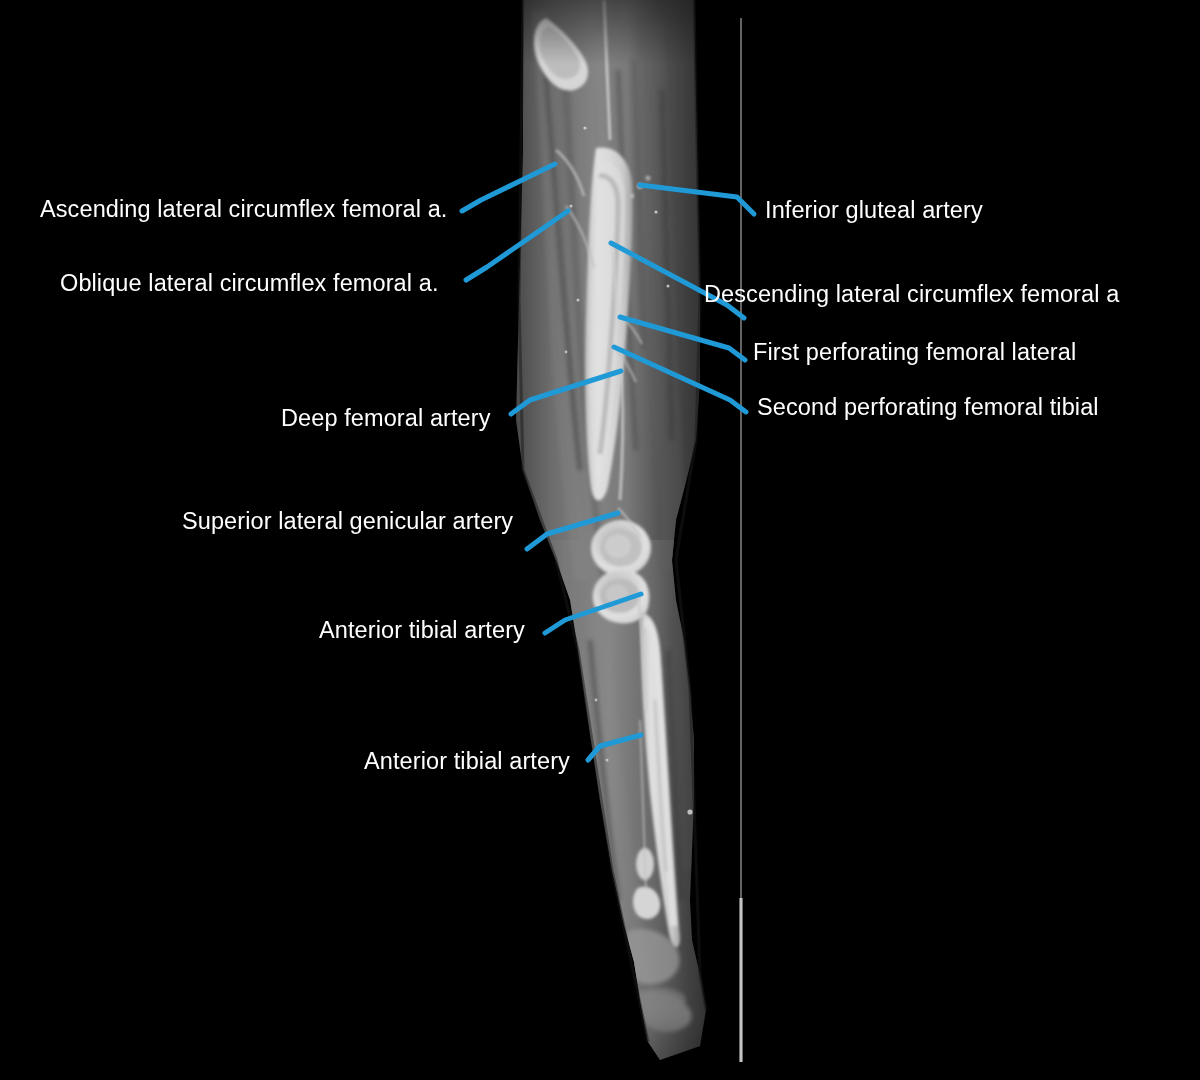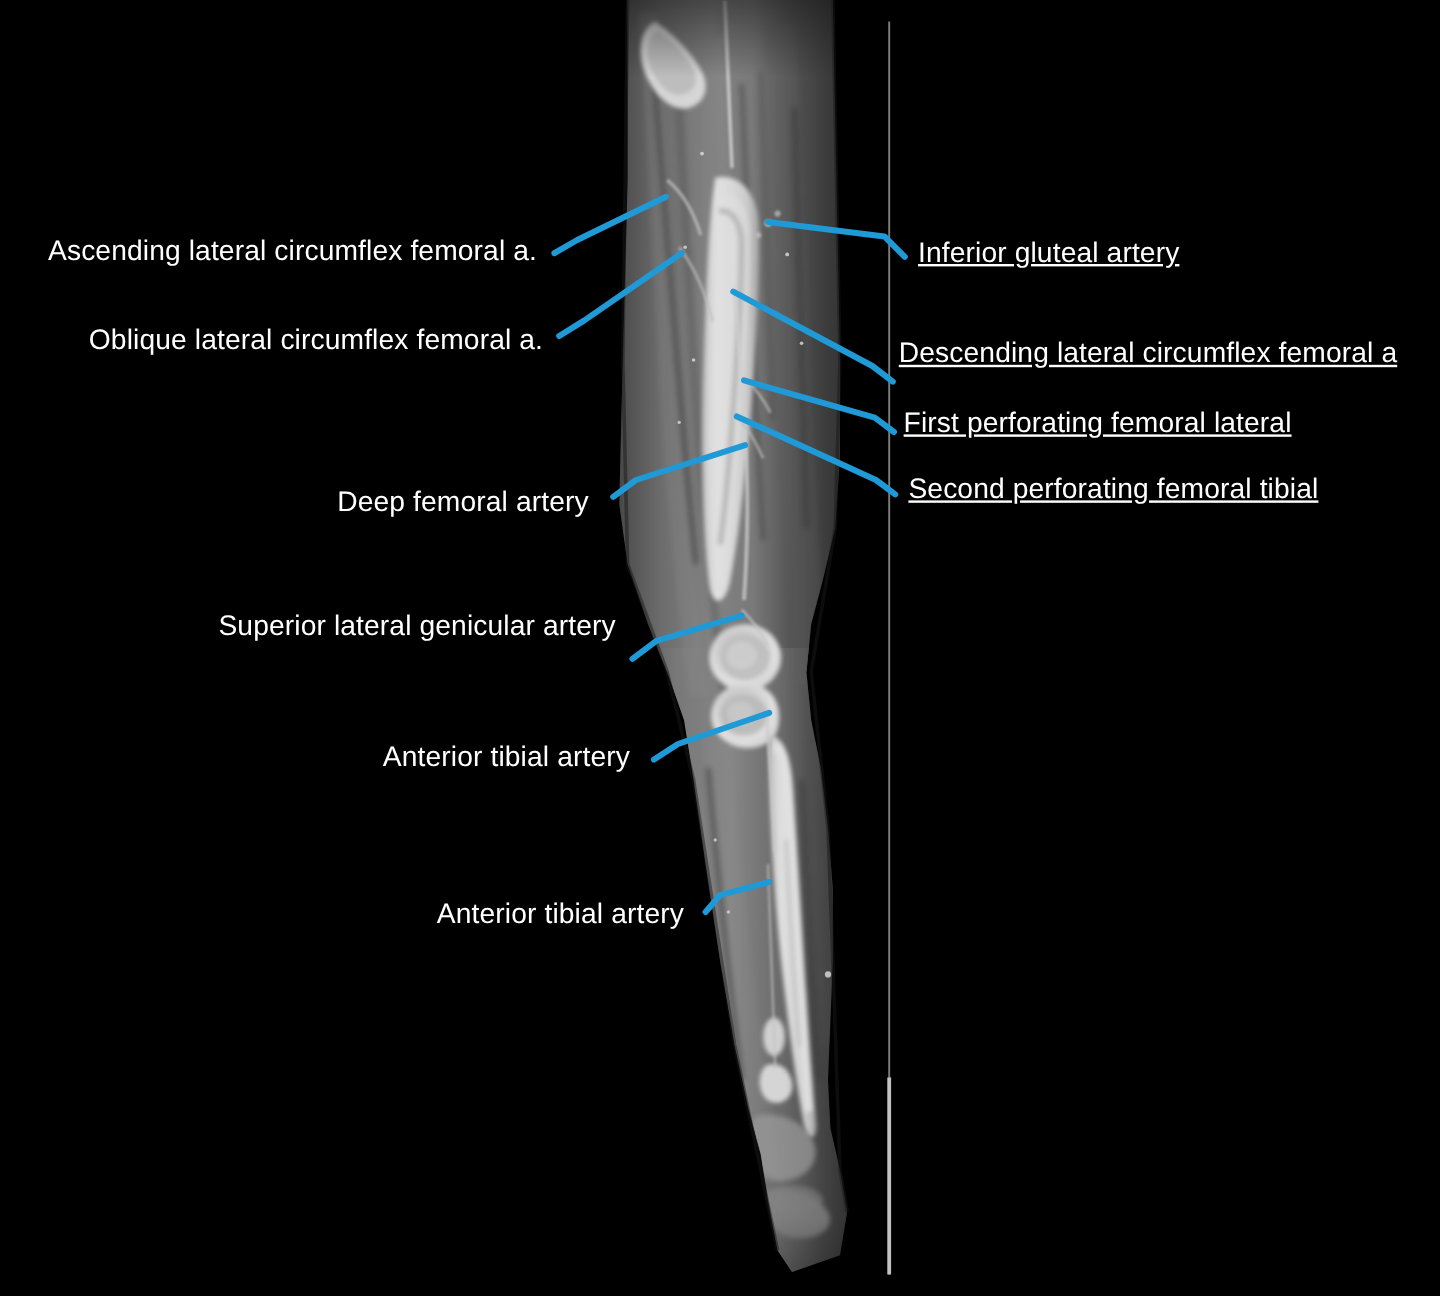--- a/index.html
+++ b/index.html
@@ -29,21 +29,21 @@
   .annotation-label {
     position: absolute;
     color: #ffffff;
     font-family: "Liberation Sans", sans-serif;
     font-size: 23.5px;
     font-weight: 400;
     line-height: 1;
     white-space: nowrap;
     letter-spacing: 0.1px;
   }
-  .lbl-right { text-align: center; text-decoration: underline; }
+  .lbl-right { text-align: center; }
   .lbl-left  { text-align: right; }
 </style>
 </head>
 <body>
 
 <div id="stage">
 
   <svg id="scan-svg" viewBox="0 0 1200 1080" preserveAspectRatio="none">
     <defs>
       <filter id="ctNoise" x="-5%" y="-5%" width="110%" height="110%">
@@ -250,22 +250,22 @@
         <polyline points="621,371 530,400 511,414" fill="none" stroke="#1f9ad6" stroke-width="5" stroke-linecap="round" stroke-linejoin="round"></polyline>
         <polyline points="618,513 547,534 527,549" fill="none" stroke="#1f9ad6" stroke-width="5" stroke-linecap="round" stroke-linejoin="round"></polyline>
         <polyline points="641,594 565,620 545,633" fill="none" stroke="#1f9ad6" stroke-width="5" stroke-linecap="round" stroke-linejoin="round"></polyline>
         <polyline points="641,735 600,746 588,760" fill="none" stroke="#1f9ad6" stroke-width="5" stroke-linecap="round" stroke-linejoin="round"></polyline>
       </g>
   </svg>
 
   <div id="label-layer">
       <div class="annotation-label lbl-left" style="top: 198px; left: 40px;">Ascending lateral circumflex femoral a.</div>
       <div class="annotation-label lbl-right" style="top: 199px; left: 765px;">Inferior gluteal artery</div>
-      <div class="annotation-label lbl-left" style="top: 272px; left: 74px;">Oblique lateral circumflex femoral a.</div>
-      <div class="annotation-label lbl-right" style="top: 283px; left: 749px;">Descending lateral circumflex femoral a</div>
+      <div class="annotation-label lbl-left" style="top: 272px; left: 60px;">Oblique lateral circumflex femoral a.</div>
+      <div class="annotation-label lbl-right" style="top: 283px; left: 704px;">Descending lateral circumflex femoral a</div>
       <div class="annotation-label lbl-right" style="top: 341px; left: 753px;">First perforating femoral lateral</div>
       <div class="annotation-label lbl-right" style="top: 396px; left: 757px;">Second perforating femoral tibial</div>
       <div class="annotation-label lbl-left" style="top: 407px; left: 281px; text-align: right;">Deep femoral artery</div>
       <div class="annotation-label lbl-left" style="top: 510px; left: 182px;">Superior lateral genicular artery</div>
       <div class="annotation-label lbl-left" style="top: 619px; left: 319px;">Anterior tibial artery</div>
       <div class="annotation-label lbl-left" style="top: 750px; left: 364px;">Anterior tibial artery</div>
     </div>
 </div>
 
 </body></html>

